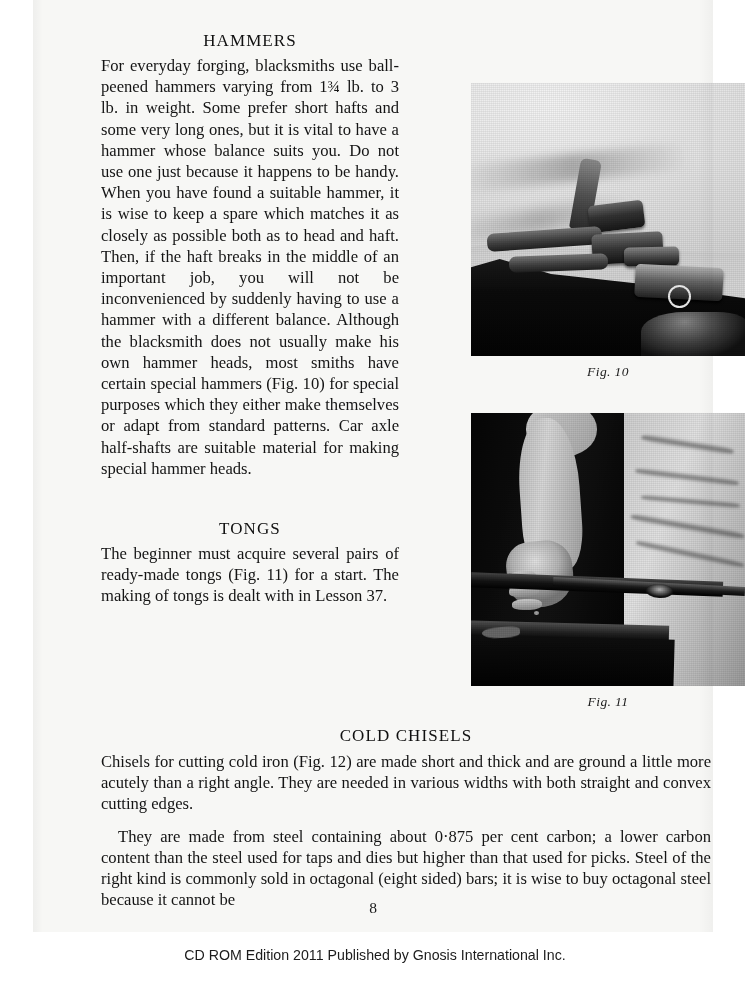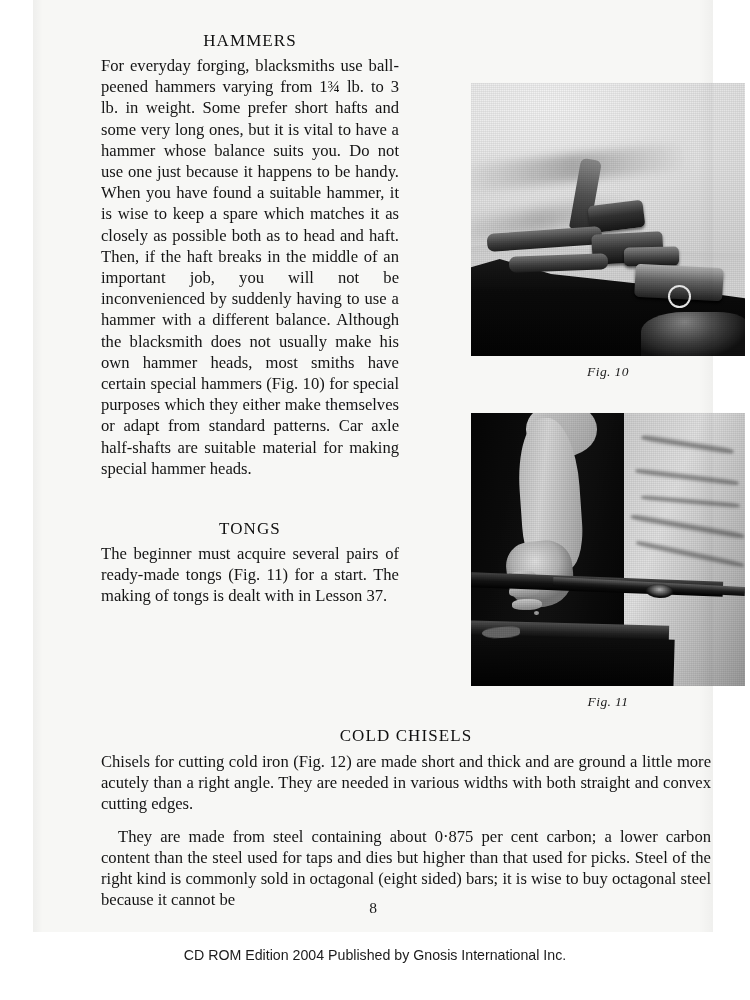--- a/index.html
+++ b/index.html
@@ -346,13 +346,13 @@
     <h2 class="section-head" id="cold-chisels-heading">COLD  CHISELS</h2>
 
     <p class="body-text" id="cold-chisels-paragraph-1">Chisels for cutting cold iron (Fig. 12) are made short and thick and are ground a little more acutely than a right angle.  They are needed in various widths with both straight and convex cutting edges.</p>
 
     <p class="body-text indent" id="cold-chisels-paragraph-2">They are made from steel containing about 0·875 per cent carbon; a lower carbon content than the steel used for taps and dies but higher than that used for picks.  Steel of the right kind is commonly sold in octagonal (eight sided) bars; it is wise to buy octagonal steel because it cannot be</p>
   </div>
 
   <div id="page-number">8</div>
 </div>
 
-<div id="footer-credit">CD ROM Edition 2004 Published by Gnosis International Inc.</div>
+<div id="footer-credit">CD ROM Edition 2011 Published by Gnosis International Inc.</div>
 
 </body></html>

